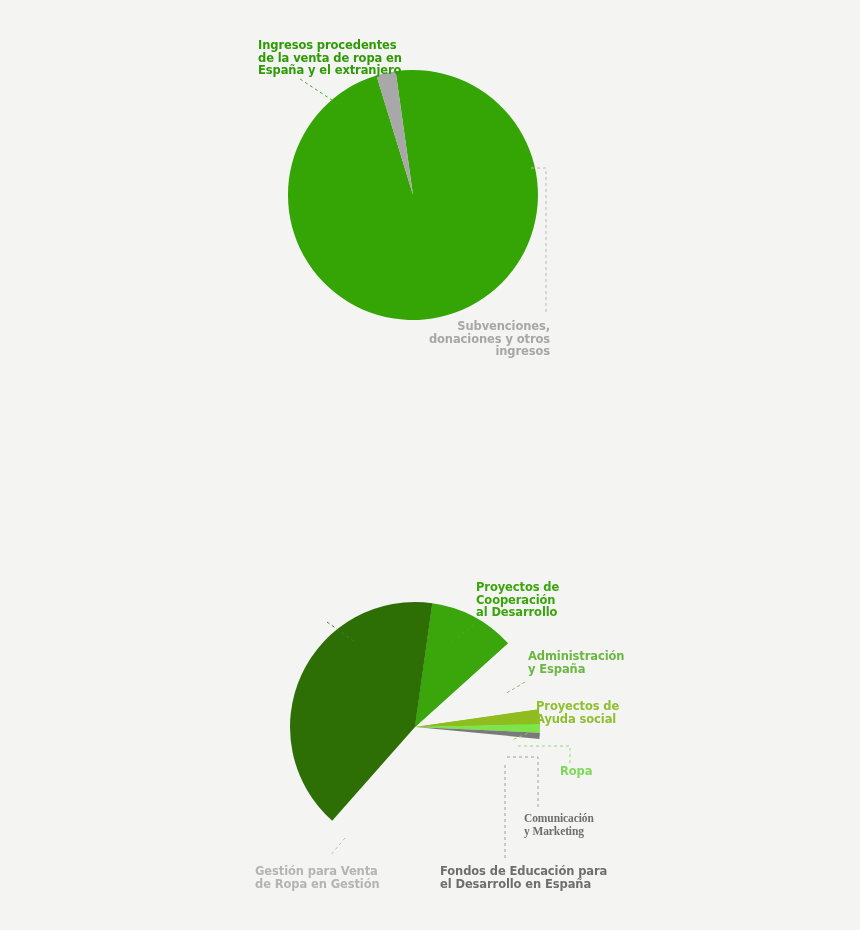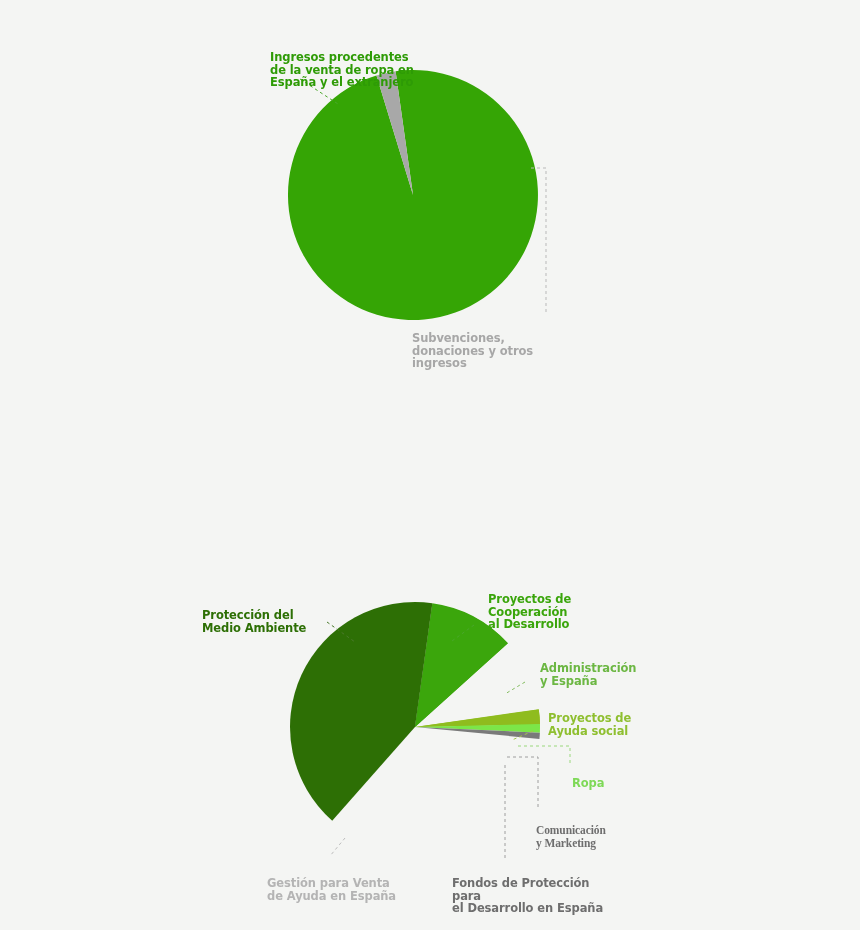--- a/index.html
+++ b/index.html
@@ -29,28 +29,28 @@
     height: 930px;
     overflow: visible;
   }
   .lbl {
     position: absolute;
     font-size: 11.5px;
     font-weight: bold;
     line-height: 12.6px;
     letter-spacing: -0.1px;
     white-space: pre-line;
-    margin: 12px;
+    margin: 0;
   }
   .lbl.right   { text-align: left; }
 
   
   #lbl-ingresos   { left: 258px; top: 39px;  width: 210px; color: #2e9b06; }
   
-  #lbl-subv       { left: 400px; top: 320px; width: 150px; color: #a7a7a7; }
+  #lbl-subv       { left: 400px; top: 320px; width: 150px; color: #a7a7a7; text-align: right; }
 
   
   #lbl-medioamb   { left: 190px; top: 597px; width: 148px; color: #2d6f05; text-align: left; }
   #lbl-coop       { left: 476px; top: 581px; width: 130px; color: #3aa50b; }
   #lbl-admin      { left: 528px; top: 650px; width: 130px; color: #6cb743; }
   #lbl-ayuda      { left: 536px; top: 700px; width: 130px; color: #8fbf30; }
   #lbl-otros      { left: 560px; top: 765px; width: 100px; color: #7ed957; }
   #lbl-comunic    { left: 524px; top: 812px; width: 140px; color: #6e6e6e; font-family: Liberation Serif, serif; }
   #lbl-fondos     { left: 440px; top: 865px; width: 170px; color: #6e6e6e; }
   #lbl-gestion    { left: 255px; top: 865px; width: 160px; color: #b4b4b4; }
@@ -108,37 +108,35 @@
   </svg>
 
   <div class="lbl right" id="lbl-ingresos">Ingresos procedentes
 de la venta de ropa en
 España y el extranjero</div>
 
   <div class="lbl" id="lbl-subv">Subvenciones,
 donaciones y otros
 ingresos</div>
 
-  <div class="lbl" id="lbl-medioamb">Protección del
-Medio Ambiente</div>
 
   <div class="lbl right" id="lbl-coop">Proyectos de
 Cooperación
 al Desarrollo</div>
 
   <div class="lbl right" id="lbl-admin">Administración
 y España</div>
 
   <div class="lbl right" id="lbl-ayuda">Proyectos de
 Ayuda social</div>
 
   <div class="lbl right" id="lbl-otros">Ropa</div>
 
   <div class="lbl right" id="lbl-comunic">Comunicación
 y Marketing</div>
 
-  <div class="lbl right" id="lbl-fondos">Fondos de Protección para
+  <div class="lbl right" id="lbl-fondos">Fondos de Educación para
 el Desarrollo en España</div>
 
   <div class="lbl" id="lbl-gestion">Gestión para Venta
-de Ayuda en España</div>
+de Ropa en Gestión</div>
 
 </div>
 
 </body></html>

